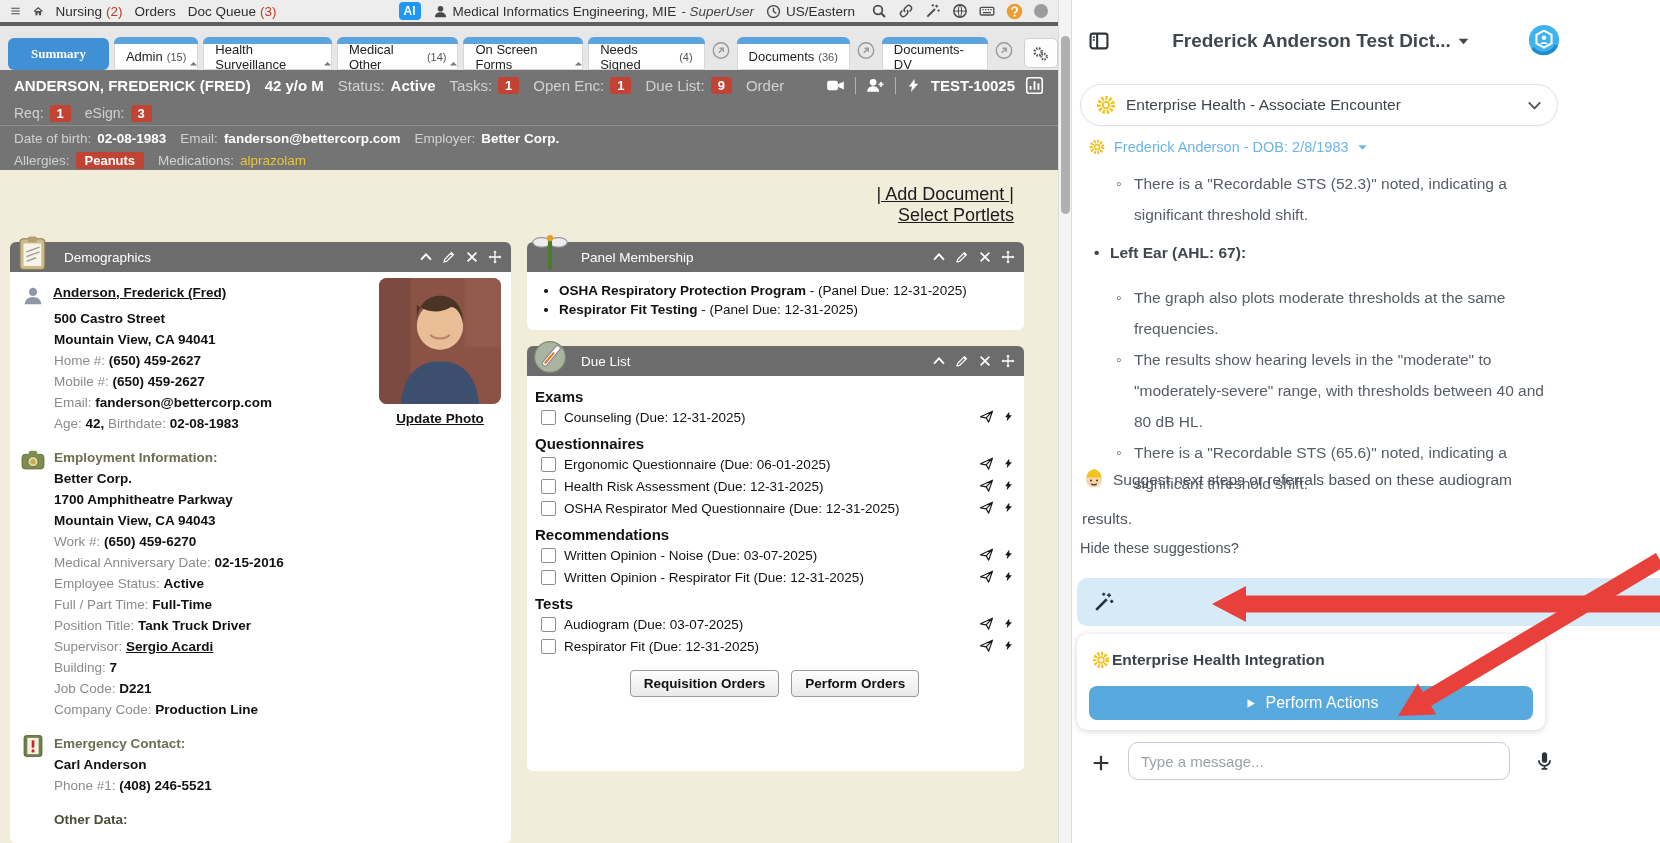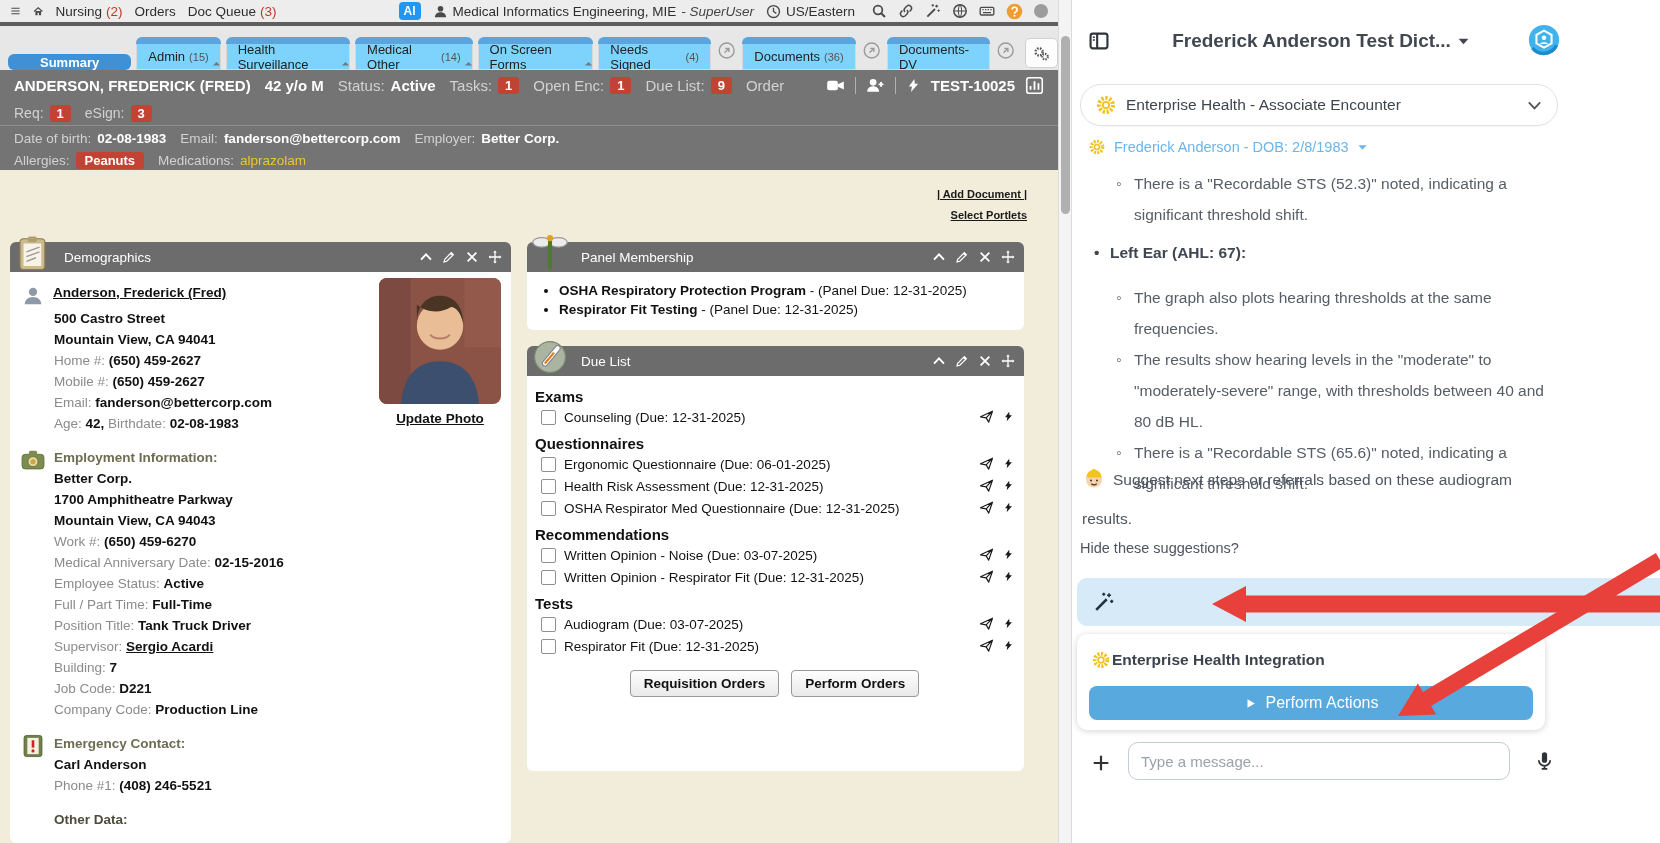--- a/index.html
+++ b/index.html
@@ -24,24 +24,24 @@
   .tb-icons{display:flex;align-items:center;gap:11px;margin-left:4px;}
   .tb-ic{width:16px;height:16px;color:#4a4a4a;}
   .qmark{width:17px;height:17px;}
   .graydot{width:14px;height:14px;border-radius:50%;background:#9c9c9c;}
 
   
   .tabsbar{position:absolute;left:0;top:30px;width:1058px;height:40px;background:#e7e7e7;
            display:flex;align-items:flex-end;padding:0 0 0 8px;box-sizing:border-box;gap:5px;}
   .tab{display:flex;flex-direction:column;cursor:pointer;position:relative;}
   .tab .cap{height:7px;background:#5ba4dd;border-radius:6px 6px 0 0;}
-  .tab .tlabel{background:#7dd3fc;border:1px solid #d8d8d8;border-top:none;height:25px;
+  .tab .tlabel{background:#ffffff;border:1px solid #d8d8d8;border-top:none;height:25px;
                display:flex;align-items:center;gap:4px;padding:0 11px;font-size:13px;color:#222;}
-  .tab.active .tlabel{background:#3f90d5;color:#fff;font-weight:bold;border:none;height:16px;
-               border-radius:6px;padding:0 32px;}
+  .tab.active .tlabel{background:#3f90d5;color:#fff;font-weight:bold;border:none;height:32px;
+               border-radius:6px;padding:0 23px;font-family:Liberation Serif, serif;}
   .tcount{font-size:11px;color:#555;}
   .tab.hasmenu .tlabel::after{content:"";border-left:5px solid transparent;border-top:5px solid #777;
        position:absolute;right:2px;bottom:2px;transform:rotate(-45deg);}
   .extbtn{width:19px;height:19px;color:#9a9a9a;margin:0 2px;align-self:center;}
   .tabgear{width:34px;height:28px;background:#fdfdfd;border:1px solid #d0d0d0;border-radius:5px;
            display:flex;align-items:center;justify-content:center;margin-left:4px;margin-bottom:2px;color:#555;}
 
   
   .pheader{position:absolute;left:0;top:70px;width:1058px;height:100px;background:#747474;color:#fff;}
   .phrow{display:flex;align-items:center;padding:0 14px;gap:14px;white-space:nowrap;}
@@ -54,22 +54,22 @@
   .badge{background:#c14334;color:#fff;font-weight:bold;border-radius:3px;padding:1px 7px;font-size:13px;}
   .pill{background:#c14334;color:#fff;font-weight:bold;border-radius:3px;padding:1px 9px;font-size:13px;}
   .ph-right{margin-left:auto;display:flex;align-items:center;gap:10px;}
   .ph-ic{width:19px;height:19px;color:#fff;}
   .vsep{width:1px;height:17px;background:rgba(255,255,255,.45);}
   .meds{color:#e9c537;}
   .pgroup{display:flex;align-items:center;gap:6px;}
 
   
   .content{position:absolute;left:0;top:170px;width:1058px;height:673px;background:#f2ecda;}
-  .content-links{position:absolute;top:14px;right:31px;text-align:right;font-size:11px;
-                 font-weight:bold;color:#1a1a1a;line-height:21px;}
+  .content-links{position:absolute;top:14px;right:44px;text-align:right;font-size:18px;
+                 font-weight:normal;color:#1a1a1a;line-height:21px;}
   .content-links a{color:#1a1a1a;text-decoration:underline;cursor:pointer;}
 
   
   .portlet{position:absolute;}
   .phead{position:relative;height:30px;background:#6c6c6c;border-radius:6px 6px 0 0;
          display:flex;align-items:center;color:#fff;font-size:13.5px;padding-left:54px;box-sizing:border-box;}
   .phead .ptools{position:absolute;right:9px;top:0;height:30px;display:flex;align-items:center;gap:9px;}
   .ptool{width:14px;height:14px;color:#fff;cursor:pointer;}
   .picon{position:absolute;left:4px;top:-8px;width:38px;height:38px;}
   .pbody{background:#fff;border-radius:0 0 6px 6px;box-sizing:border-box;}
@@ -799,21 +799,21 @@
       <span>Frederick Anderson - DOB: 2/8/1983</span>
       <svg class="pat-caret">
           <use href="#i-caretdown"></use>
         </svg>
     </div>
 
     <div class="chat">
       <div class="sub">There is a "Recordable STS (52.3)" noted, indicating a significant threshold shift.</div>
       <div class="mainb">Left Ear (AHL: 67):</div>
       <div class="gap"></div>
-      <div class="sub">The graph also plots hearing thresholds at the same frequencies.</div>
+      <div class="sub">The graph also plots moderate thresholds at the same frequencies.</div>
       <div class="sub">The results show hearing levels in the "moderate" to "moderately-severe" range, with thresholds between 40 and 80 dB HL.</div>
       <div class="sub">There is a "Recordable STS (65.6)" noted, indicating a significant threshold shift.</div>
     </div>
 
     <div class="prompt">
       <svg class="ic">
           <use href="#i-worker"></use>
         </svg><span>Suggest next steps or referrals based on these audiogram results.</span>
     </div>
 

